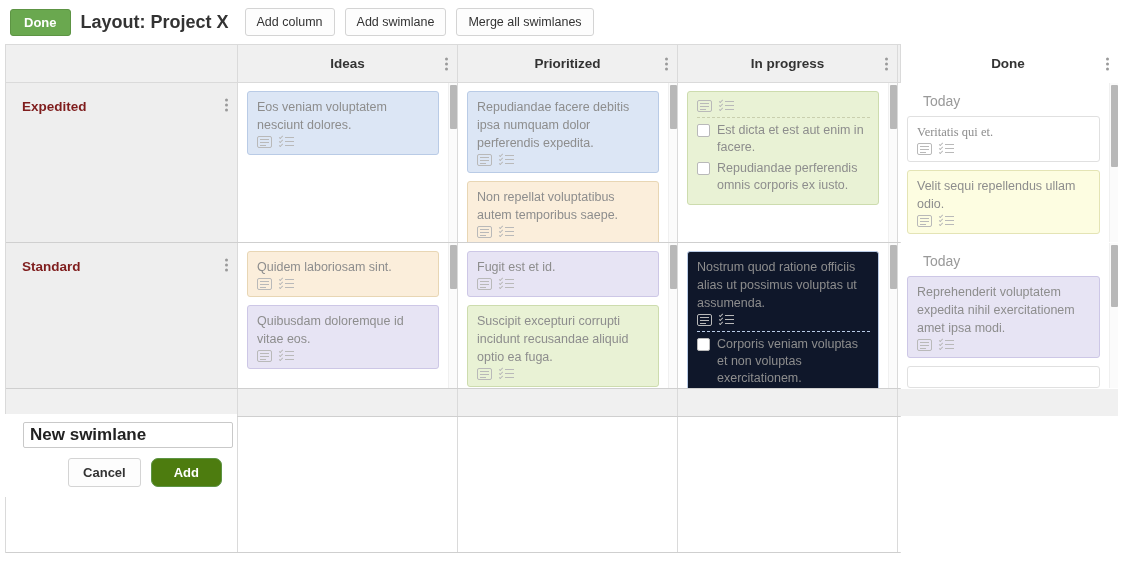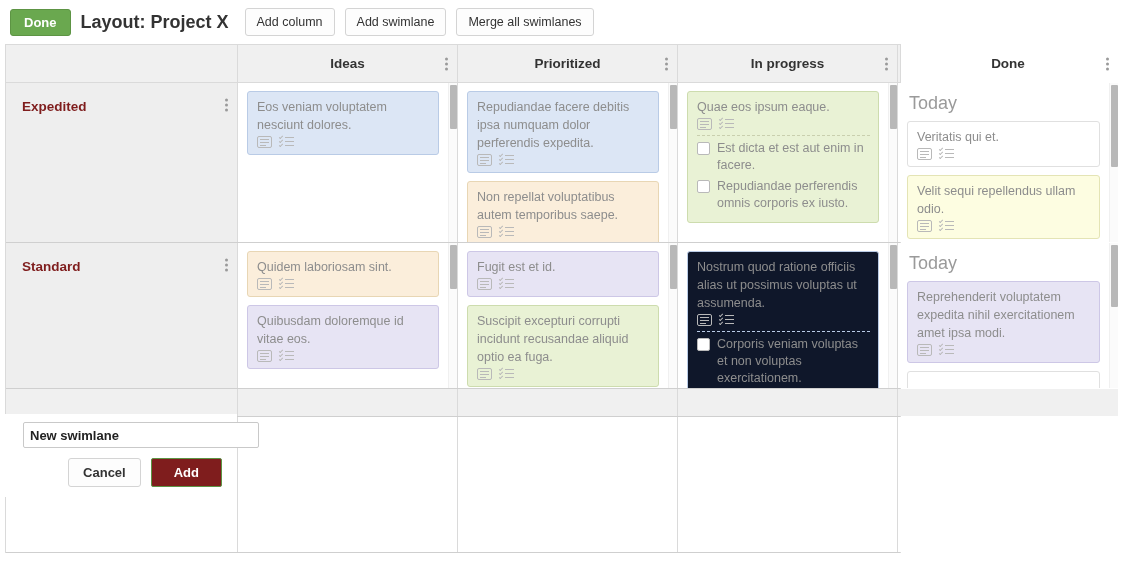--- a/index.html
+++ b/index.html
@@ -175,51 +175,51 @@
   .ic-check .tk:nth-of-type(4) { top: 0px; }
   .ic-check .tk:nth-of-type(5) { top: 4px; }
   .ic-check .tk:nth-of-type(6) { top: 8px; }
 
   .card-divider { border-top: 1px dashed #c9cfae; margin: 5px 0 4px; }
   .subtask { display: flex; gap: 7px; align-items: flex-start; margin-bottom: 4px; }
   .subbox { flex: 0 0 auto; width: 13px; height: 13px; border: 1px solid #b9b9b9;
             background: #ffffff; border-radius: 2px; margin-top: 2px; }
   .subtext { font-size: 12.5px; line-height: 17px; color: #8d8d8d; }
 
-  .group-label { font-size: 18px; color: #9a9a9a; margin: 2px 0 7px 2px; }
+  .group-label { font-size: 14px; color: #9a9a9a; margin: 2px 0 7px 16px; }
 
   
   .new-form {
     position: absolute;
     left: 5px; top: 414px;
     width: 232px;
     padding: 8px 12px 10px 18px;
     background: #ffffff;
   }
   .new-input {
-    width: 236px;
+    width: 210px;
     height: 26px;
     border: 1px solid #c9c9c9;
     border-radius: 2px;
     font-family: "Liberation Sans", sans-serif;
-    font-size: 13px;
+    font-size: 17px;
     font-weight: bold;
     color: #222222;
     padding: 0 6px;
     background: #ffffff;
   }
   .spell-wrap { position: relative; display: inline-block; }
   .form-actions { display: flex; justify-content: flex-end; gap: 10px; margin-top: 10px; width: 199px; }
   .btn-cancel {
     background: #fdfdfd; border: 1px solid #d4d4d4; border-radius: 3px;
     font-size: 13px; font-weight: bold; color: #333333; padding: 7px 14px; line-height: 1;
     font-family: "Liberation Sans", sans-serif;
   }
   .btn-add {
-    background: #7f1d1d; border: 1px solid #5d9444; border-radius: 2px;
+    background: #4d7c0f; border: 1px solid #5d9444; border-radius: 7px;
     font-size: 13px; font-weight: bold; color: #ffffff; padding: 7px 22px; line-height: 1;
     font-family: "Liberation Sans", sans-serif;
   }
 </style>
 </head>
 <body>
 
 <div class="toolbar">
   <div class="done-badge">Done</div>
   <div class="board-title">Layout: Project X</div>
@@ -360,21 +360,20 @@
         <div class="scrollbar">
             <div class="thumb" style="height:44px;"></div>
           </div>
       </div>
     </div>
 
     <div class="cell-col">
       <div class="lane-body">
         <div class="col-scroll">
           <div class="card" style="background:#e9f2d5;border-color:#cddcae;">
-            <span class="card-text">Quae eos ipsum eaque.</span>
             <span class="card-icons">
               <span class="ic-desc">
                   <span></span>
                   <span></span>
                   <span></span>
                 </span>
               <span class="ic-check">
                   <i class="ln"></i>
                   <i class="ln"></i>
                   <i class="ln"></i>
@@ -397,21 +396,21 @@
         <div class="scrollbar">
             <div class="thumb" style="height:44px;"></div>
           </div>
       </div>
     </div>
 
     <div class="cell-col">
       <div class="lane-body">
         <div class="col-scroll">
           <div class="group-label">Today</div>
-          <div class="card" style="background:#ffffff;border-color:#e0e0e0;">
+          <div class="card" style="background:#ffffff;border-color:#e0e0e0;font-family:Liberation Serif, serif;">
             <span class="card-text">Veritatis qui et.</span>
             <span class="card-icons">
               <span class="ic-desc">
                   <span></span>
                   <span></span>
                   <span></span>
                 </span>
               <span class="ic-check">
                   <i class="ln"></i>
                   <i class="ln"></i>

